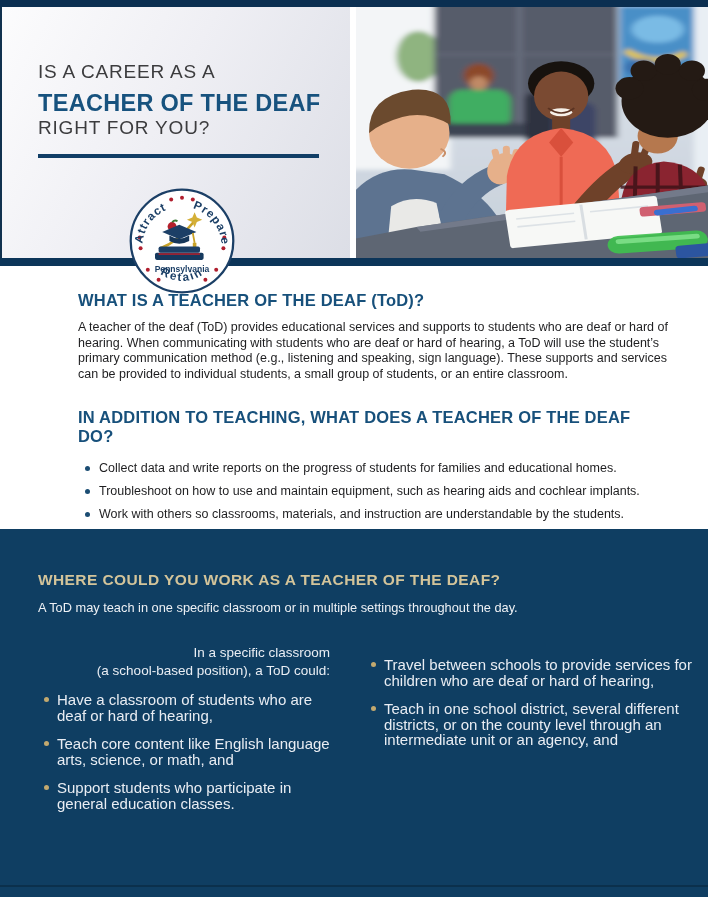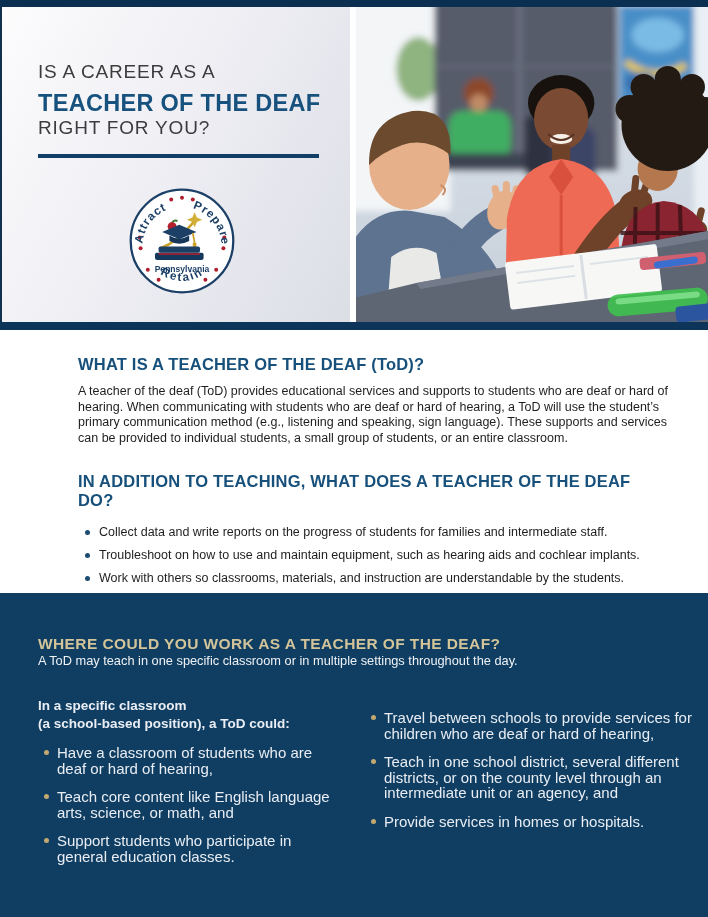--- a/index.html
+++ b/index.html
@@ -2,21 +2,21 @@
 <html><head>
 <meta charset="utf-8">
 <style>
   html,body { margin:0; padding:0; background:#ffffff; }
   .page {
     width:708px; height:917px; position:relative; overflow:hidden;
     font-family:"Liberation Sans", sans-serif; background:#ffffff;
   }
   
   .top-bar { height:7px; background:#0b2f51; }
-  .header { display:flex; height:315px; border-left:2px solid #11324f; }
+  .header { display:flex; height:251px; border-left:2px solid #11324f; }
   .header-left {
     width:348px; position:relative; flex:none;
     background:linear-gradient(118deg,#fcfcfd 0%, #efeff4 45%, #dcdee6 100%);
   }
   .header-gap { width:6px; background:#ffffff; flex:none; }
   .header-photo { flex:1; position:relative; overflow:hidden; }
   .header-photo svg { display:block; width:100%; height:100%; }
 
   .title-block { padding:54px 0 0 36px; }
   .title-l1 { font-size:19px; color:#3c3c3e; letter-spacing:.8px; }
@@ -42,25 +42,25 @@
     content:""; position:absolute; left:7px; top:5px;
     width:5px; height:5px; border-radius:50%; background:#1b4d73;
   }
 
   
   .navy-section {
     height:368px; box-sizing:border-box; background:#0f3e62;
     padding:42px 30px 0 38px; position:relative; color:#e9edf3;
   }
   .gold-heading { font-size:15.5px; font-weight:bold; color:#d3c49a; letter-spacing:.4px; margin:0; }
-  .navy-intro { font-size:12.8px; color:#eef1f5; }
+  .navy-intro { font-size:12.8px; color:#eef1f5; margin-top:11px; }
   .columns { display:flex; margin-top:29px; }
   .col-a { width:292px; flex:none; }
   .col-b { width:332px; flex:none; margin-left:35px; }
-  .col-heading { font-size:13.5px; font-weight:bold; line-height:17.5px; color:#eaeef4; white-space:pre-line; }
+  .col-heading { font-size:13.5px; font-weight:normal; line-height:17.5px; color:#eaeef4; white-space:pre-line;text-align:right; }
   .navy-bullets { list-style:none; margin:8px 0 0 0; padding:0; }
   .navy-bullets li {
     position:relative; padding-left:19px; margin-top:13px;
     font-size:15px; line-height:15.5px; color:#e9edf3;
   }
   .navy-bullets li::before {
     content:""; position:absolute; left:6px; top:5px;
     width:5px; height:5px; border-radius:50%; background:#c2a96f;
   }
   .bottom-line { position:absolute; left:0; right:0; bottom:10px; height:2px; background:rgba(0,0,0,.22); }
@@ -241,21 +241,21 @@
   </div>
 
   <div class="divider"></div>
 
   <div class="white-section">
     <h2 class="section-heading">WHAT IS A TEACHER OF THE DEAF (ToD)?</h2>
     <p class="body-par">A teacher of the deaf (ToD) provides educational services and supports to students who are deaf or hard of hearing.  When communicating with students who are deaf or hard of hearing, a ToD will use the student’s primary communication method (e.g., listening and speaking, sign language). These supports and services can be provided  to individual students, a small group of students, or an entire classroom.</p>
 
     <h2 class="section-heading second">IN ADDITION TO TEACHING, WHAT DOES A TEACHER OF THE DEAF DO?</h2>
     <ul class="bullets">
-      <li>Collect data and write reports on the progress of students for families and intermediate staff.</li>
+      <li>Collect data and write reports on the progress of students for families and educational homes.</li>
       <li>Troubleshoot on how to use and maintain equipment, such as hearing aids and cochlear implants.</li>
       <li>Work with others so classrooms, materials, and instruction are understandable by the students.</li>
     </ul>
   </div>
 
   <div class="navy-section">
     <h2 class="gold-heading">WHERE COULD YOU WORK AS A TEACHER OF THE DEAF?</h2>
     <div class="navy-intro">A ToD may teach in one specific classroom or in multiple settings throughout the day.</div>
 
     <div class="columns">
@@ -265,21 +265,20 @@
         <ul class="navy-bullets">
           <li>Have a classroom of students who are deaf or hard of hearing,</li>
           <li>Teach core content like English language arts, science, or math, and</li>
           <li>Support students who participate in general education classes.</li>
         </ul>
       </div>
       <div class="col-b">
         <ul class="navy-bullets">
           <li>Travel between schools to provide services for children who are deaf or hard of hearing,</li>
           <li>Teach in one school district, several different districts, or on the county level through an intermediate unit or an agency, and</li>
-          <li>Provide services in homes or hospitals.</li>
         </ul>
       </div>
     </div>
 
     <div class="bottom-line"></div>
   </div>
 
 </div>
 
 </body></html>

